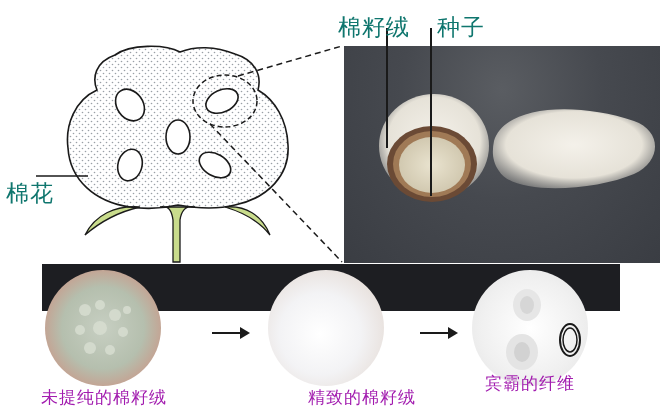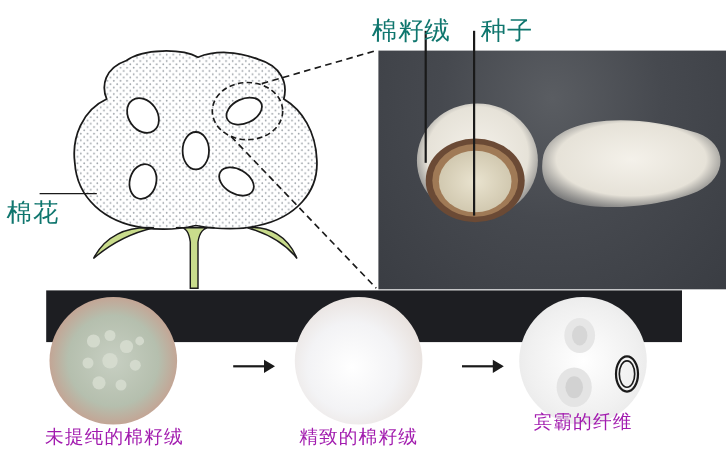--- a/index.html
+++ b/index.html
@@ -129,14 +129,14 @@
     <ellipse cx="55" cy="35" rx="14" ry="16" fill="#e6e6e6"></ellipse>
     <ellipse cx="55" cy="35" rx="7" ry="9" fill="#d6d6d6"></ellipse>
     <ellipse cx="50" cy="82" rx="16" ry="18" fill="#e4e4e4"></ellipse>
     <ellipse cx="50" cy="82" rx="8" ry="10" fill="#d2d2d2"></ellipse>
     <ellipse cx="98" cy="70" rx="10" ry="16" fill="none" stroke="#1a1a1a" stroke-width="2"></ellipse>
     <ellipse cx="98" cy="70" rx="7" ry="12" fill="none" stroke="#1a1a1a" stroke-width="1.5"></ellipse>
   </svg>
 </div>
 
 <div class="caption" style="left:14px;top:386px;">未提纯的棉籽绒</div>
-<div class="caption" style="left:236px;top:386px;">精致的棉籽绒</div>
+<div class="caption" style="left:236px;top:386px;text-align:right;">精致的棉籽绒</div>
 <div class="caption" style="left:440px;top:372px;">宾霸的纤维</div>
 
 </body></html>

